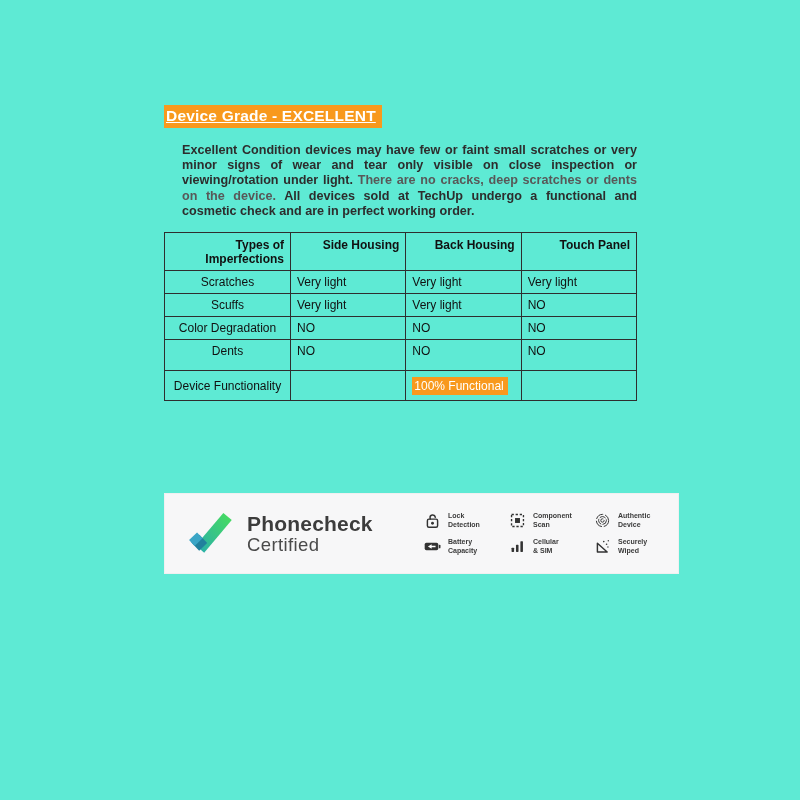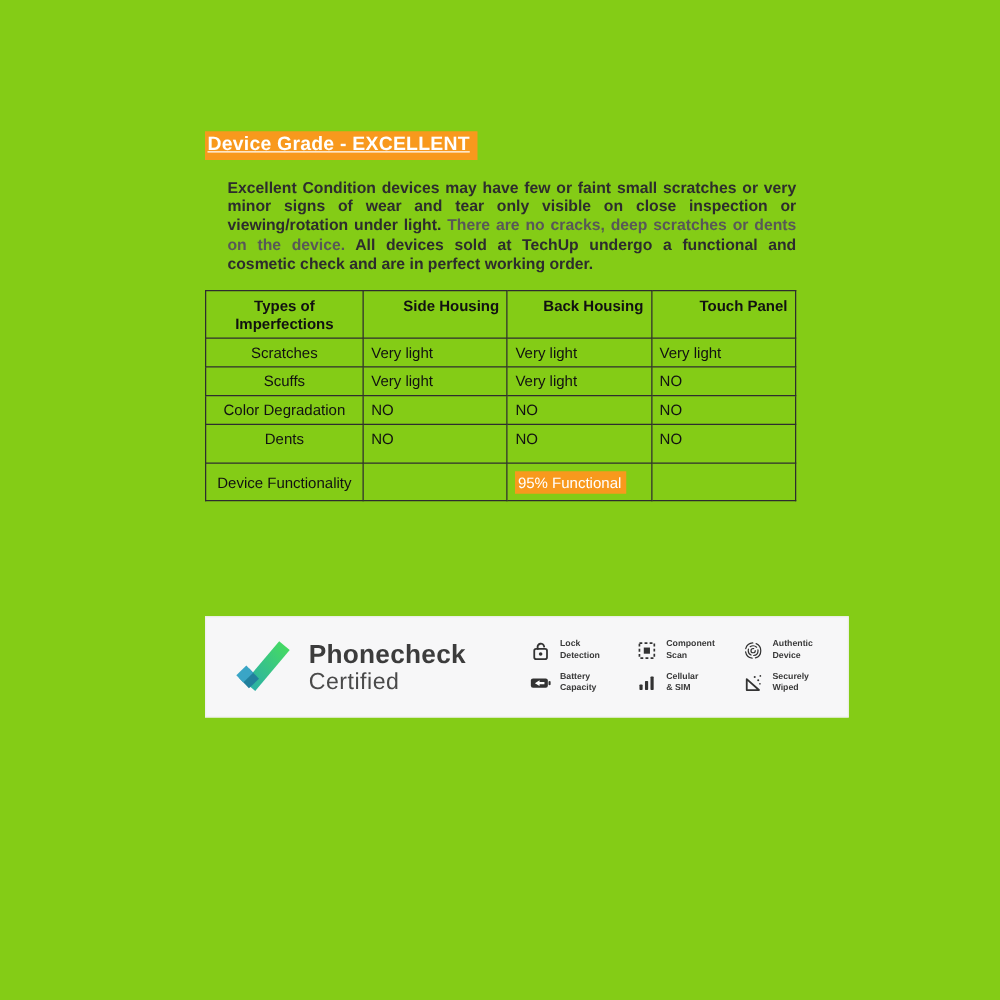--- a/index.html
+++ b/index.html
@@ -5,21 +5,21 @@
   html, body {
     margin: 0;
     padding: 0;
     background: #ffffff;
     font-family: "Liberation Sans", sans-serif;
   }
   .page {
     position: relative;
     width: 800px;
     height: 800px;
-    background: #84cc16;
+    background: #5eead4;
     overflow: hidden;
   }
   .content {
     position: absolute;
     left: 164px;
     top: 105px;
     width: 473px;
   }
   
   .title {
@@ -56,21 +56,21 @@
     color: #111111;
   }
   .grade-table th {
     font-weight: bold;
     text-align: right;
     vertical-align: top;
     padding: 5px 6px 4px 6px;
     height: 28px;
   }
   .grade-table th.col-types {
-    text-align: center;
+    text-align: right;
     width: 113px;
   }
   .grade-table td {
     vertical-align: top;
     padding: 4px 6px 3px 6px;
   }
   .grade-table td.row-label { text-align: center; }
   .grade-table td.value-cell { text-align: left; }
   .grade-table tbody tr { height: 23px; }
   .grade-table tbody tr:nth-child(4) { height: 31px; }
@@ -177,21 +177,21 @@
           </tr>
           <tr>
             <td class="row-label">Dents</td>
             <td class="value-cell">NO</td>
             <td class="value-cell">NO</td>
             <td class="value-cell">NO</td>
           </tr>
           <tr>
             <td class="row-label">Device Functionality</td>
             <td class="value-cell"></td>
-            <td class="value-cell"><span class="highlight-value accent-bg" style="background-color: rgb(248, 153, 29);">95% Functional</span></td>
+            <td class="value-cell"><span class="highlight-value accent-bg" style="background-color: rgb(248, 153, 29);">100% Functional</span></td>
             <td class="value-cell"></td>
           </tr>
         </tbody>
     </table>
 
     <div class="banner">
       <svg class="logo-mark" viewBox="0 0 50 50">
         <defs>
           <linearGradient id="pcGrad" x1="0" y1="1" x2="1" y2="0">
             <stop offset="0" stop-color="#2BB1A6"></stop>

